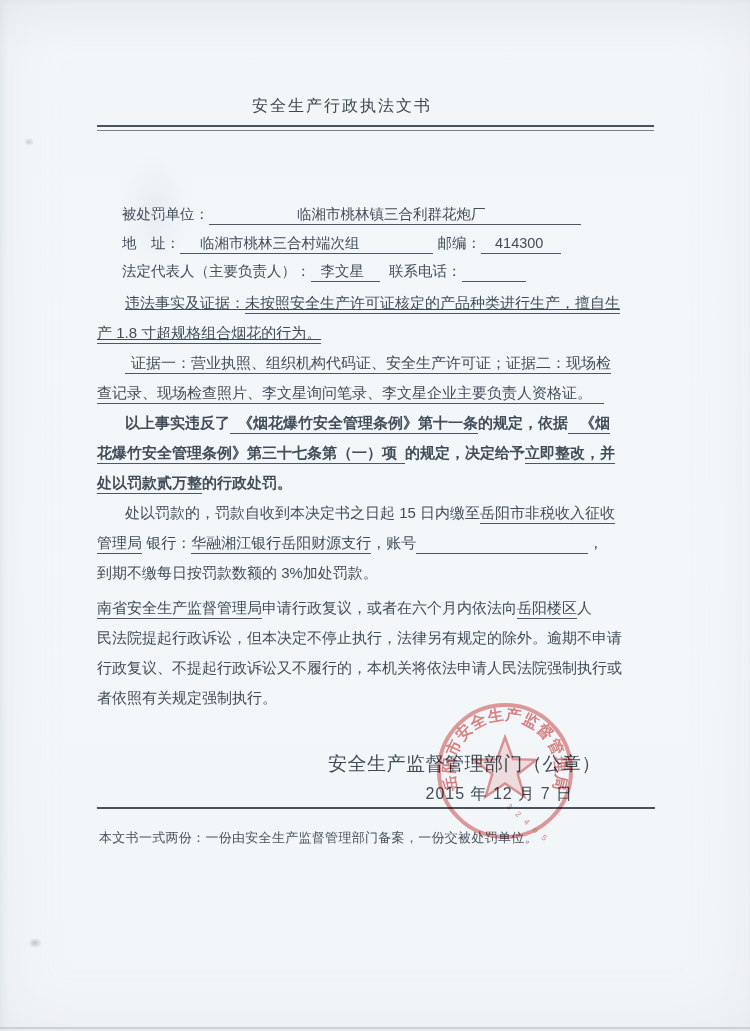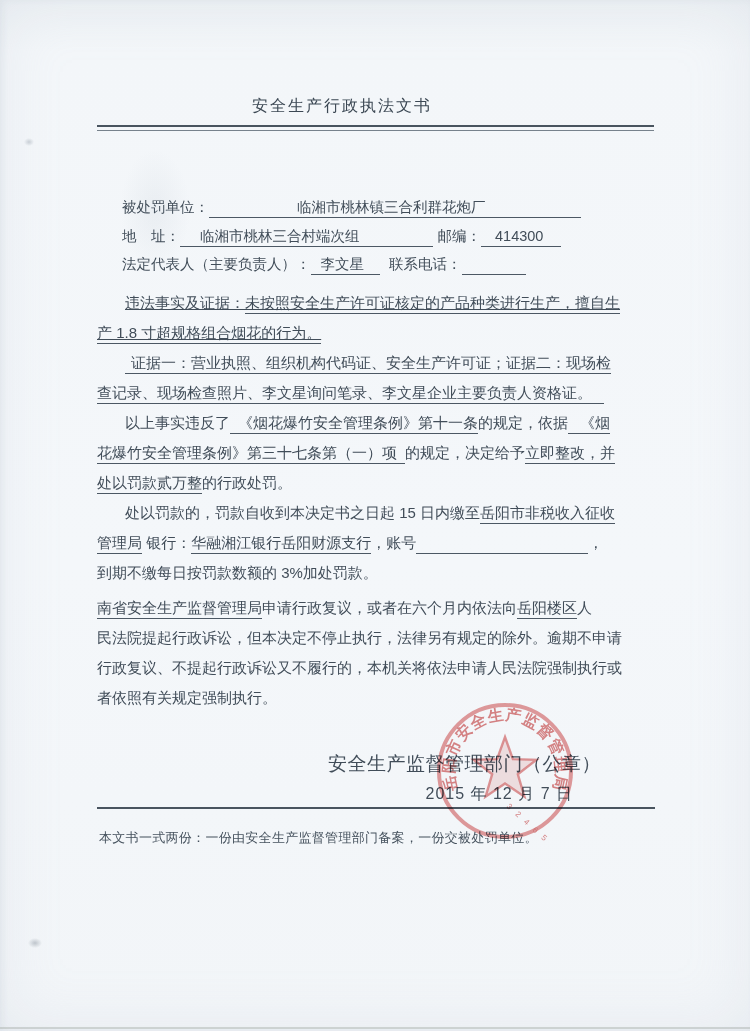--- a/index.html
+++ b/index.html
@@ -29,28 +29,28 @@
   }
   .doc-subtitle{
     position:absolute;left:97px;top:141px;width:490px;
     text-align:center;font-size:18px;font-weight:700;letter-spacing:1.5px;color:#3c4854;
   }
   .doc-number{
     position:absolute;left:97px;top:183px;width:510px;
     text-align:center;font-size:14.5px;letter-spacing:.5px;color:#46525e;
   }
 
-  #field-rows{position:absolute;left:122px;top:193px;}
+  #field-rows{position:absolute;left:122px;top:200px;}
   .field-row{height:28.5px;line-height:28.5px;white-space:nowrap;font-size:14.5px;}
 
   #body-paragraphs{position:absolute;left:97px;top:0;width:580px;}
   .para{position:absolute;left:0;width:580px;}
   .para:nth-child(1){top:288px;text-decoration:underline;}
   .para:nth-child(2){top:348px;}
-  .para:nth-child(3){top:408px;}
+  .para:nth-child(3){top:408px;font-weight:bold;}
   .para:nth-child(4){top:498px;}
   .para:nth-child(5){top:593px;}
   .bline{height:30px;line-height:30px;white-space:nowrap;font-size:15px;}
   .bline.ind{padding-left:28px;}
 
   .seg{color:#414d59;}
   .seg.u{border-bottom:1.2px solid #4c5864;padding-bottom:2px;}
   .seg.sp{border-bottom:none;}
   .seg.sp.u{border-bottom:1.2px solid #4c5864;}
 

